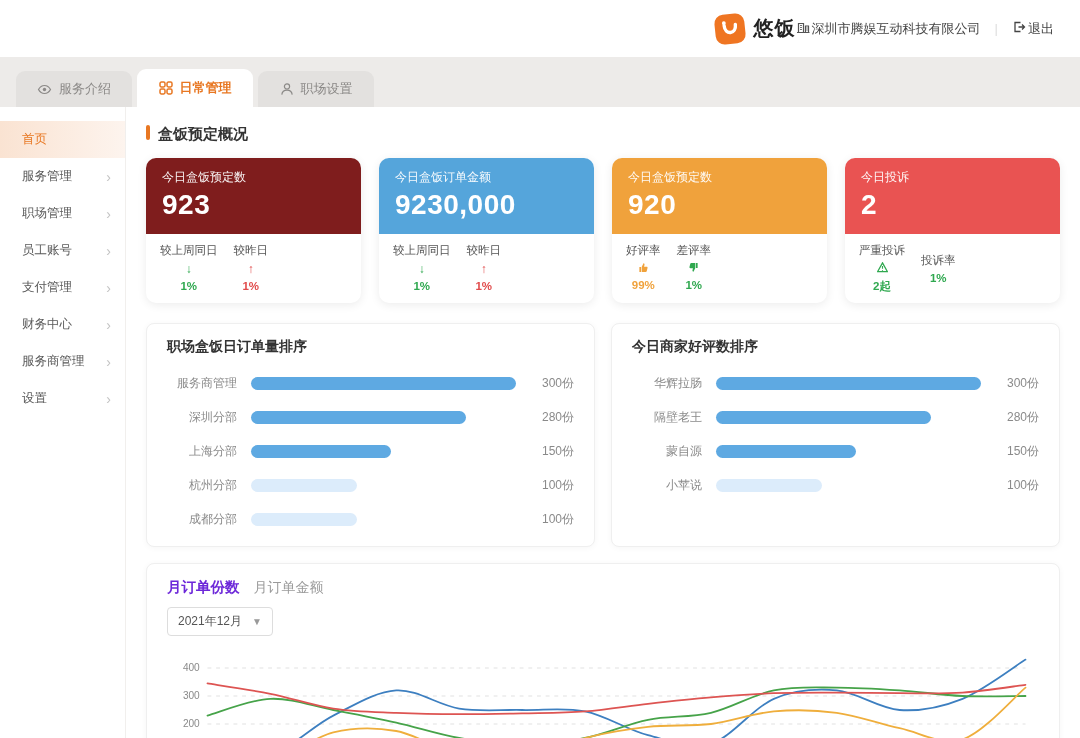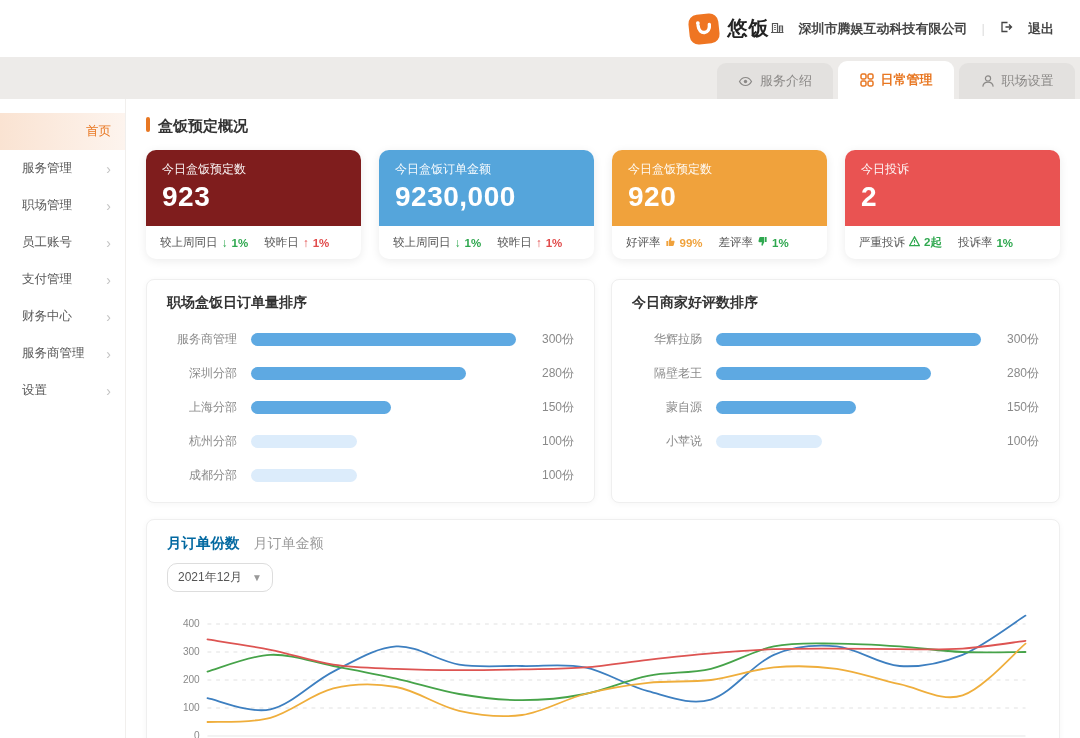--- a/index.html
+++ b/index.html
@@ -6,68 +6,68 @@
   html,body{width:1080px;height:738px;overflow:hidden;background:#fff;
     font-family:"Liberation Sans","DejaVu Sans",sans-serif;color:#333;}
   
   .topbar{height:57px;display:flex;align-items:center;justify-content:flex-end;
     padding:0 26px;background:#fff;}
   .brand{display:flex;align-items:center;gap:9px;}
   .logo-badge{width:30px;height:30px;border-radius:9px;background:#ef7522;position:relative;transform:rotate(-6deg);flex:0 0 auto;}
   .logo-badge svg{position:absolute;inset:0;}
   .brand-name{font-size:20px;font-weight:bold;color:#222;letter-spacing:1px;}
   .top-right{display:flex;align-items:center;gap:14px;font-size:13px;color:#444;}
-  .top-item{display:flex;align-items:center;gap:15px;cursor:pointer;font-weight:bold;}
+  .top-item{display:flex;align-items:center;gap:2px;cursor:pointer;}
   .top-sep{color:#ddd;}
   
-  .tabstrip{height:42px;background:#edebe9;display:flex;align-items:flex-end;padding-left:16px;justify-content:flex-end;}
+  .tabstrip{height:50px;background:#edebe9;display:flex;align-items:flex-end;padding-left:16px;}
   .tab{height:36px;min-width:116px;padding:0 18px;margin-right:5px;display:flex;align-items:center;justify-content:center;gap:7px;
     font-size:13px;color:#8b8987;background:#e3e1df;border-radius:9px 9px 0 0;cursor:pointer;}
   .tab.active{background:#fff;color:#e87722;font-weight:bold;height:38px;}
   .tab .ticon{display:inline-flex;}
   
   .shell{display:flex;height:639px;}
   .sidebar{width:126px;flex:0 0 auto;border-right:1px solid #f1efed;padding-top:14px;background:#fff;}
   .side-item{height:37px;display:flex;align-items:center;justify-content:space-between;
     padding:0 14px 0 22px;font-size:12.5px;color:#5a5a5a;cursor:pointer;}
   .side-item .chev{color:#c3c3c3;font-size:14px;}
-  .side-item.active{background:linear-gradient(90deg,#fae3d2,#fdf4ee);color:#e87722;justify-content:flex-end;}
+  .side-item.active{background:linear-gradient(90deg,#fae3d2,#fdf4ee);color:#e87722;}
   .main{flex:1;padding:14px 20px 0 20px;overflow:hidden;background:#fff;}
   
   .sec-title{display:flex;align-items:flex-start;gap:8px;font-size:15px;font-weight:bold;color:#333;margin:4px 0 14px 0;}
   .sec-bar{width:4px;height:15px;background:#e87722;border-radius:2px;}
   
   .stat-grid{display:grid;grid-template-columns:repeat(4,1fr);gap:18px;}
   .stat-card{border-radius:10px;background:#fff;box-shadow:0 2px 10px rgba(0,0,0,.08);}
   .stat-head{border-radius:10px 10px 0 0;padding:11px 16px 13px 16px;color:#fff;}
   .stat-title{font-size:12px;opacity:.95;}
   .stat-value{font-size:28px;font-weight:bold;margin-top:3px;letter-spacing:.5px;}
   .stat-foot{display:flex;gap:16px;padding:9px 14px;font-size:11.5px;color:#555;align-items:center;}
-  .foot-item{display:flex;align-items:center;gap:4px;white-space:nowrap;}
+  .foot-item{display:flex;align-items:center;gap:4px;white-space:nowrap;flex-direction:column;}
   .t-green{color:#2fa84f;font-weight:bold;}
   .t-red{color:#e14b4b;font-weight:bold;}
   .t-orange{color:#f0a23c;font-weight:bold;}
   .arrow{font-weight:bold;font-size:12px;}
   
   .rank-grid{display:grid;grid-template-columns:1fr 1fr;gap:16px;margin-top:20px;}
   .rank-card{border:1px solid #efefef;border-radius:8px;box-shadow:0 1px 6px rgba(0,0,0,.04);padding:14px 20px 10px 20px;background:#fff;}
   .rank-title{font-size:14px;font-weight:bold;color:#333;margin-bottom:10px;}
   .rank-row{display:flex;align-items:center;height:34px;}
   .rank-label{width:70px;text-align:right;font-size:12px;color:#8a8a8a;flex:0 0 auto;}
   .rank-track{flex:1;margin:0 14px;}
   .rank-bar{display:block;height:13px;border-radius:7px;}
   .rank-value{width:44px;text-align:right;font-size:12px;color:#8a8a8a;flex:0 0 auto;}
   
   .chart-card{border:1px solid #efefef;border-radius:8px;box-shadow:0 1px 6px rgba(0,0,0,.04);
     padding:14px 20px 8px 20px;margin-top:16px;background:#fff;}
   .chart-tabs{display:flex;gap:14px;align-items:baseline;}
   .chart-tab{font-size:14px;color:#9a9a9a;cursor:pointer;}
-  .chart-tab.active{color:#0369a1;font-weight:bold;font-size:14.5px;}
+  .chart-tab.active{color:#6d28d9;font-weight:bold;font-size:14.5px;}
   .month-select{display:inline-flex;align-items:center;gap:10px;margin-top:10px;border:1px solid #ddd;
-    border-radius:10px;padding:5px 10px;font-size:12px;color:#555;cursor:pointer;background:#fff;}
+    border-radius:4px;padding:5px 10px;font-size:12px;color:#555;cursor:pointer;background:#fff;}
   .month-select .caret{color:#999;font-size:10px;}
   .chart-wrap{margin-top:6px;}
   svg.linechart{display:block;width:100%;height:176px;}
   svg.linechart text.ax{font-size:10.5px;fill:#8a8a8a;font-family:"Liberation Sans","DejaVu Sans",sans-serif;}
 </style>
 </head>
 <body>
 
 <div class="topbar">
   <div class="brand">

